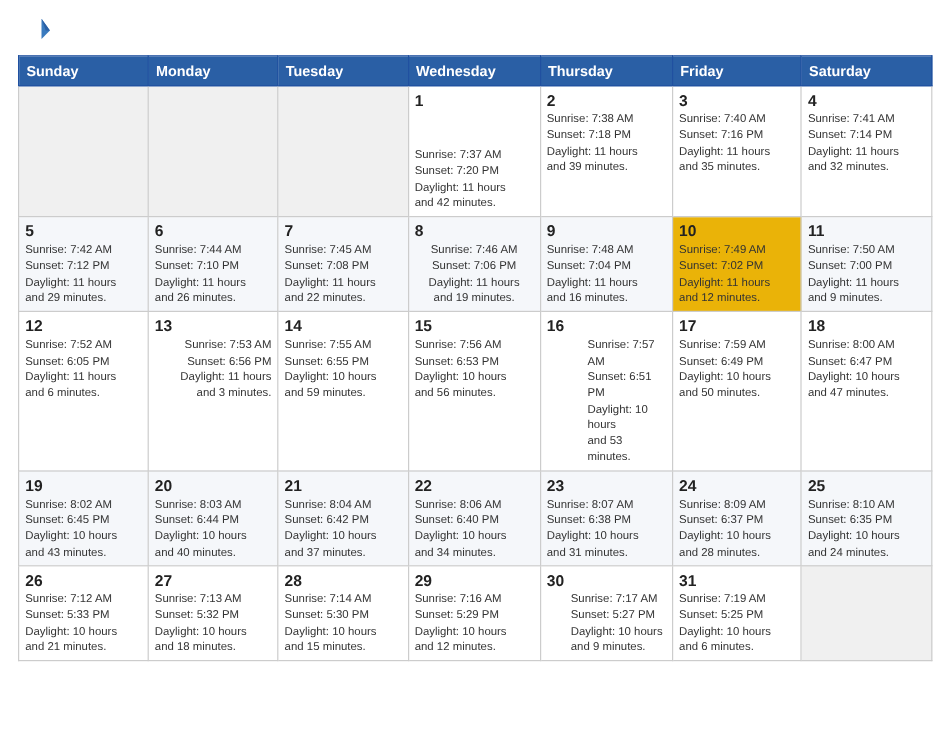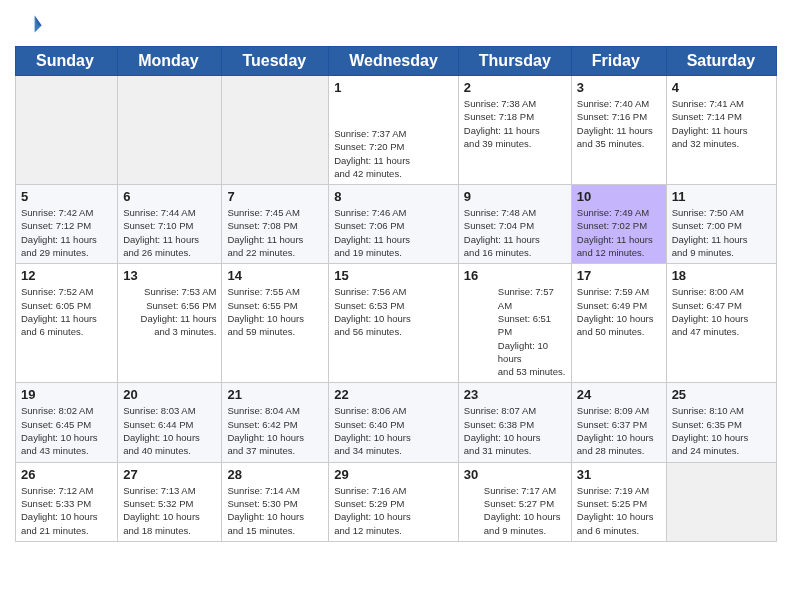--- a/index.html
+++ b/index.html
@@ -55,24 +55,24 @@
       color: #444;
     }
     .calendar {
       width: 100%;
       border-collapse: collapse;
       border: 1px solid #ccc;
     }
     .calendar th {
       background: #2a5fa5;
       color: #fff;
-      font-size: 16px;
+      font-size: 12px;
       font-weight: bold;
       text-align: left;
-      padding: 5px 20px;
+      padding: 5px 6px;
       border: 1px solid #2050a0;
     }
     .calendar td {
       vertical-align: top;
       border: 1px solid #ccc;
       padding: 4px 5px;
       width: 113px;
       min-height: 80px;
       background: #fff;
     }
@@ -184,33 +184,33 @@
           </td>
           <td style="background: rgb(245, 247, 250);">
             <span class="day-number">7</span>
             <div class="day-info" style="white-space: pre-line;">Sunrise: 7:45 AM
 Sunset: 7:08 PM
 Daylight: 11 hours
 and 22 minutes.</div>
           </td>
           <td style="background: rgb(245, 247, 250);">
             <span class="day-number">8</span>
-            <div class="day-info" style="white-space: pre-line;">Sunrise: 7:46 AM
+            <div class="day-info" style="white-space: pre-line; text-align: center;">Sunrise: 7:46 AM
 Sunset: 7:06 PM
 Daylight: 11 hours
 and 19 minutes.</div>
           </td>
           <td style="background: rgb(245, 247, 250);">
             <span class="day-number">9</span>
             <div class="day-info" style="white-space: pre-line;">Sunrise: 7:48 AM
 Sunset: 7:04 PM
 Daylight: 11 hours
 and 16 minutes.</div>
           </td>
-          <td style="background: #c4b5fd;">
+          <td style="background: #eab308;">
             <span class="day-number">10</span>
             <div class="day-info" style="white-space: pre-line;">Sunrise: 7:49 AM
 Sunset: 7:02 PM
 Daylight: 11 hours
 and 12 minutes.</div>
           </td>
           <td style="background: rgb(245, 247, 250);">
             <span class="day-number">11</span>
             <div class="day-info" style="white-space: pre-line;">Sunrise: 7:50 AM
 Sunset: 7:00 PM

